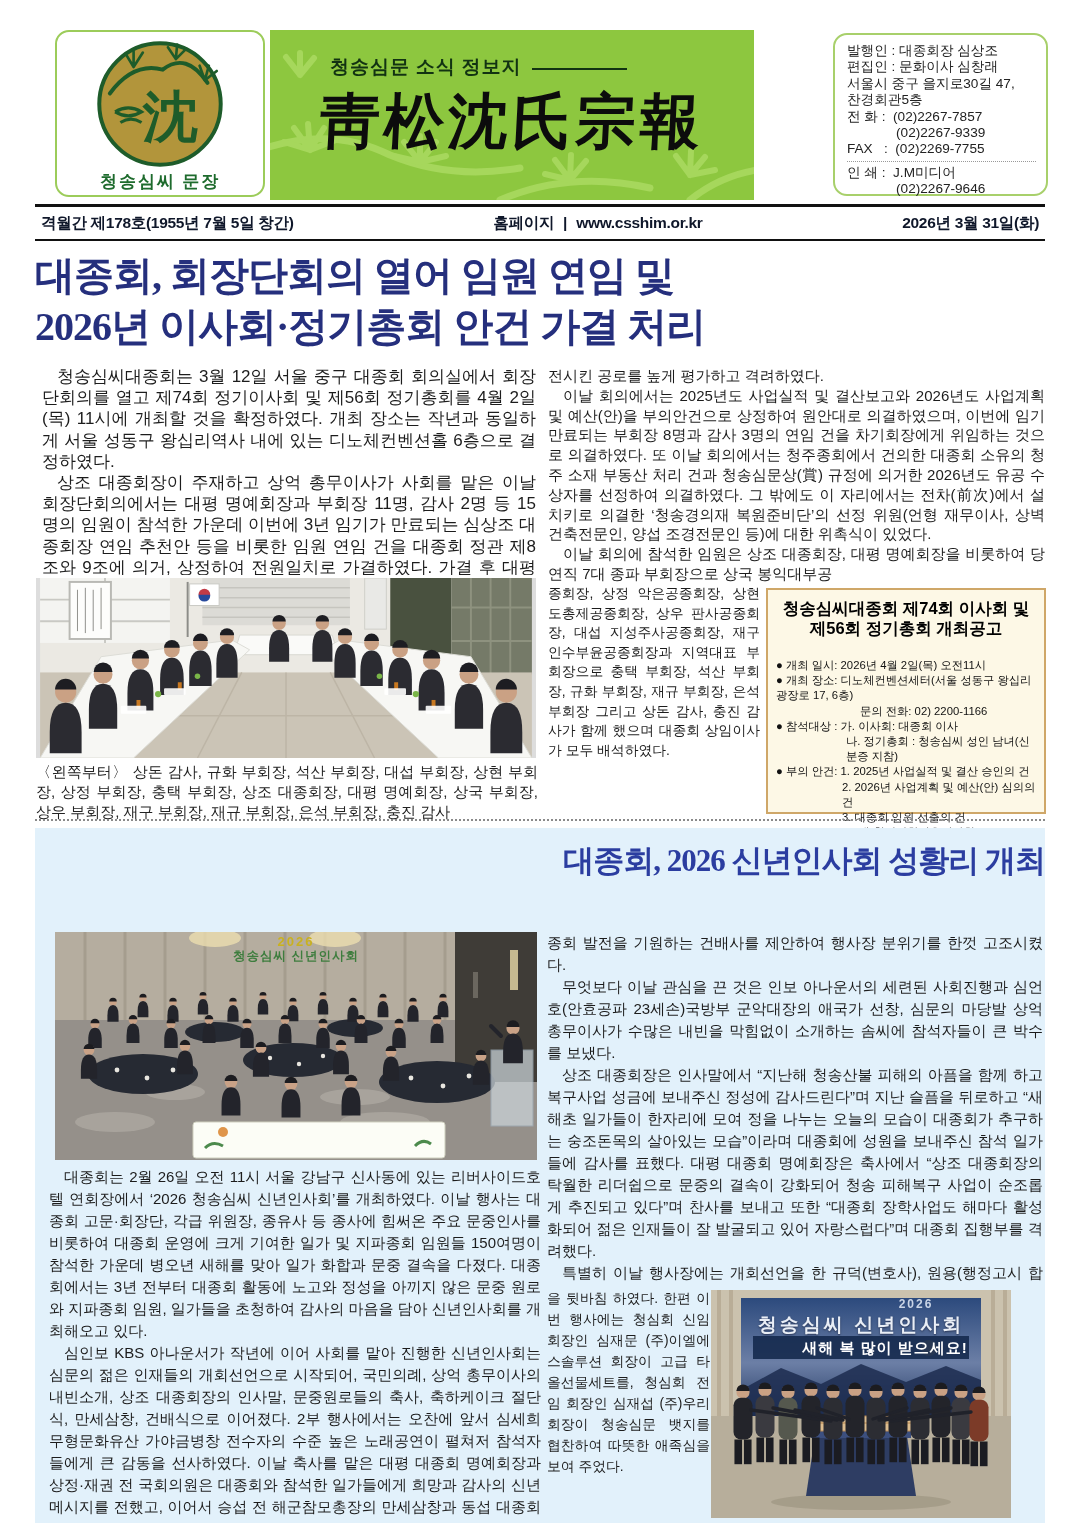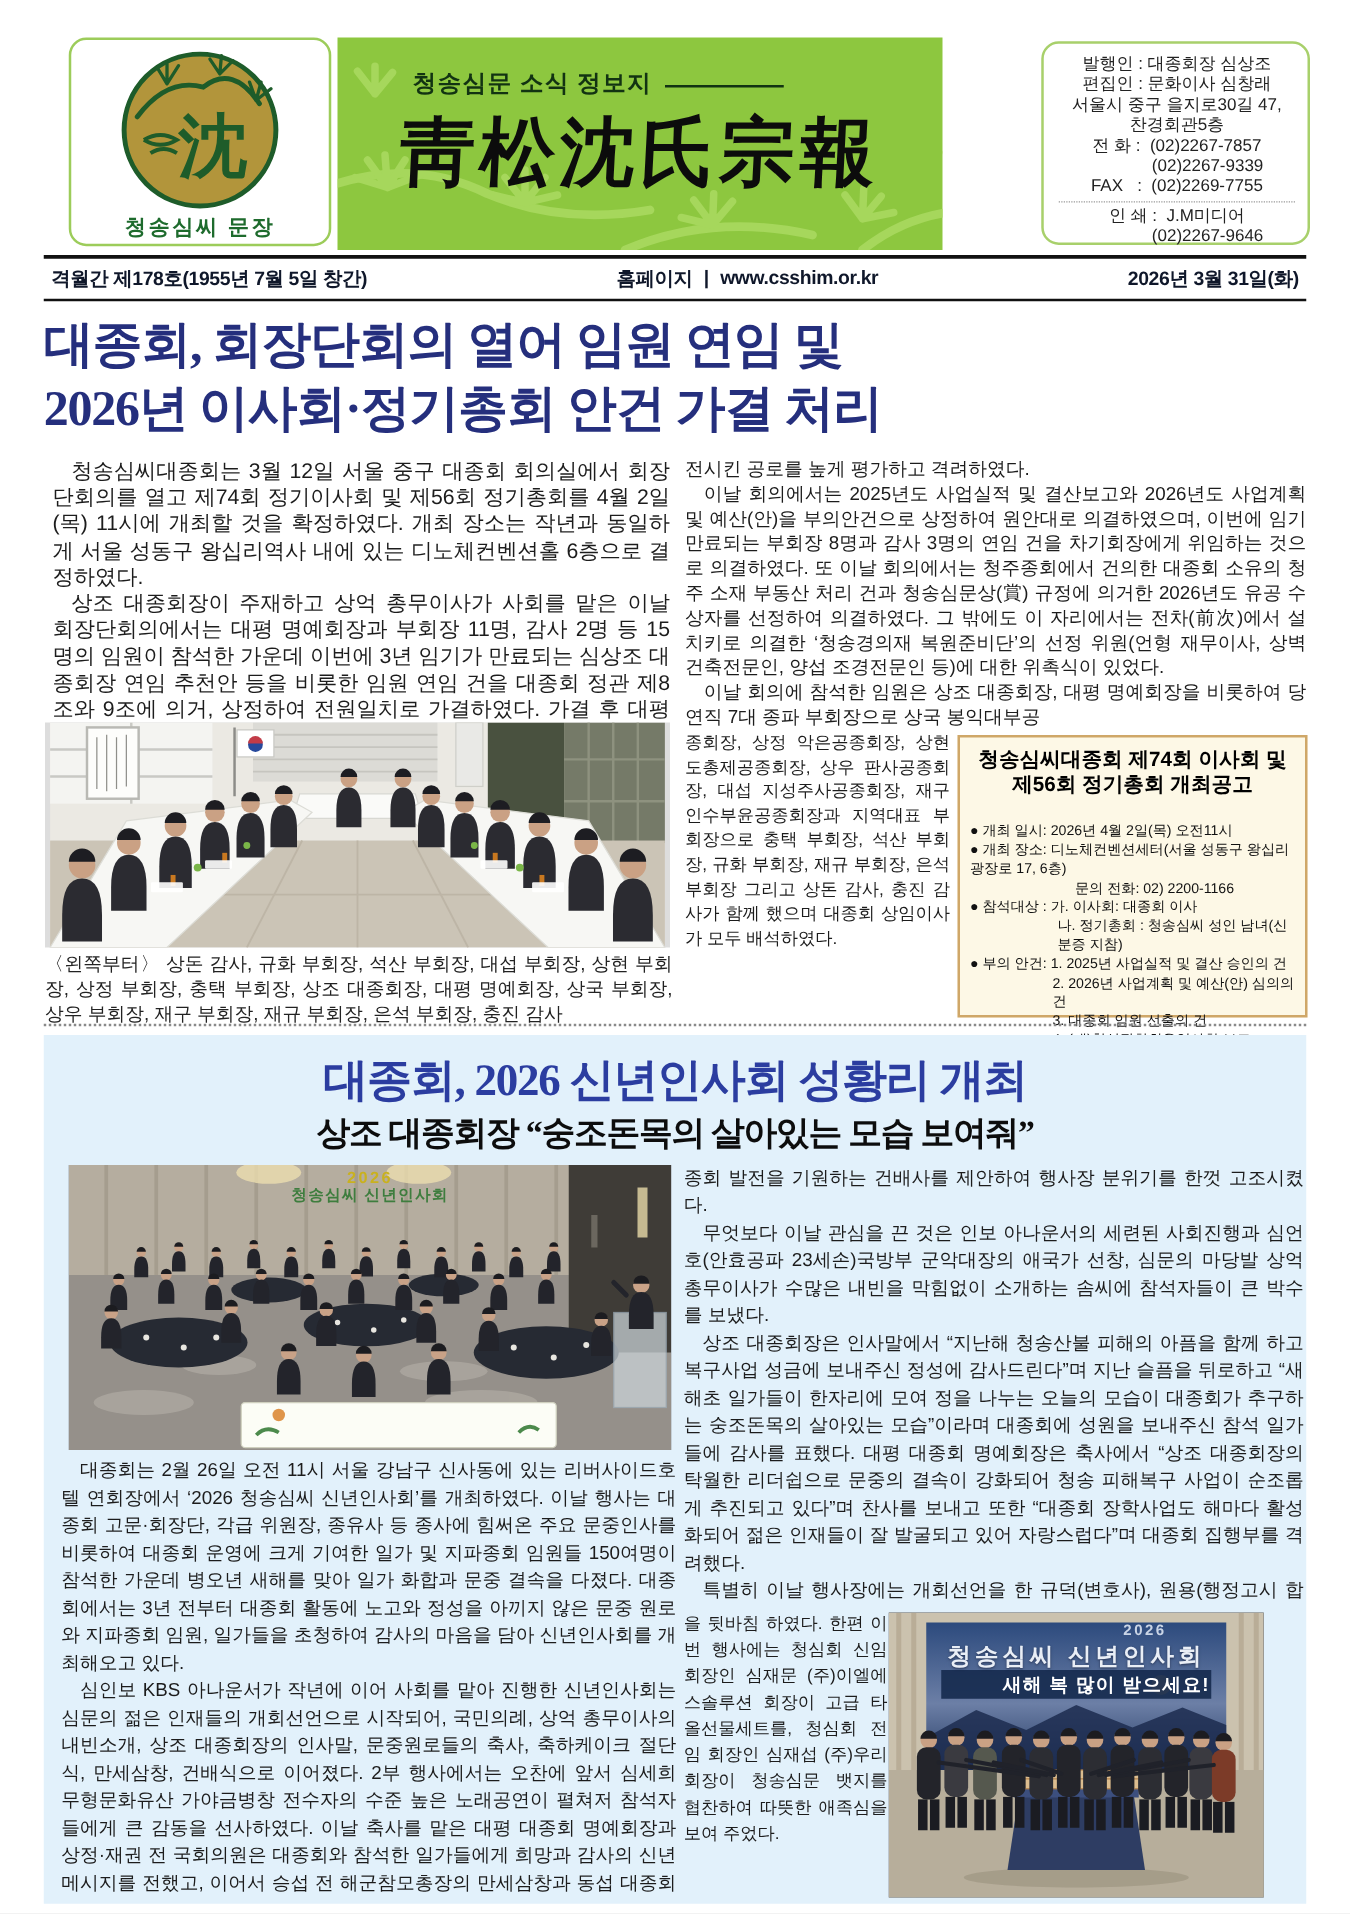--- a/index.html
+++ b/index.html
@@ -16,21 +16,21 @@
     background:#8dc73f; overflow:hidden; }
   .banner svg.pines { position:absolute; left:0; top:0; }
   .banner-tagline { position:absolute; left:60px; top:24px; color:#123312; font-size:19px;
     font-weight:bold; letter-spacing:1px; font-family:"Liberation Serif","DejaVu Serif",serif; }
   .banner-tagline::after { content:""; display:inline-block; width:95px; height:0;
     border-top:2.5px solid #123312; vertical-align:middle; margin-left:10px; }
   .banner-title { position:absolute; left:0; right:0; top:52px; text-align:center; color:#0c0c0c;
     font-size:60px; font-weight:900; letter-spacing:4px; transform:skewX(-3deg);
     font-family:"Liberation Serif","DejaVu Serif",serif; }
   .info-box { position:absolute; left:833px; top:33px; width:215px; height:163px;
-    border:2px solid #a8d06b; border-radius:14px; background:#fff; padding:8px 10px 6px 12px;text-align:center; }
+    border:2px solid #a8d06b; border-radius:14px; background:#fff; padding:8px 10px 6px 12px; }
   .info-line { font-size:13.6px; line-height:16.4px; color:#222; white-space:pre; }
   .info-line.print-sep { border-top:1px dotted #999; margin-top:3px; padding-top:3px; }
 
   
   .dateline { position:absolute; left:35px; top:204px; width:1010px; height:37px;
     border-top:3px solid #111; border-bottom:2px solid #111;
     display:flex; align-items:center; justify-content:space-between; padding:0 6px; }
   .dateline span { font-size:15.5px; color:#0f172a; font-weight:bold; letter-spacing:-0.3px; }
   .dl-center { display:flex; gap:9px; align-items:center; }
 
@@ -57,22 +57,22 @@
   .ind-a { padding-left:84px; } .ind-b { padding-left:70px; } .ind-c { padding-left:66px; }
   .notice-date { text-align:center; font-size:11.5px; margin-top:1px; }
   .notice-sign { text-align:center; font-size:13.5px; font-weight:bold; letter-spacing:1px;
     font-family:"Liberation Serif","DejaVu Serif",serif; }
 
   .article-sep { position:absolute; left:35px; top:819px; width:1010px; height:0;
     border-top:2px dotted #8a8a8a; }
 
   
   .panel2 { position:absolute; left:35px; top:828px; width:1010px; height:695px; background:#e2f1fb; }
-  .headline2 { position:absolute; left:0; top:12px; width:100%; text-align:center;
-    color:#2b3da0; font-weight:bold; font-size:36px; letter-spacing:-1px;
+  .headline2 { position:absolute; left:0; top:12px; width:100%; text-align:right;
+    color:#2b3da0; font-weight:bold; font-size:31px; letter-spacing:-1px;
     font-family:"Liberation Serif","DejaVu Serif",serif; }
   .subhead2 { position:absolute; left:0; top:60px; width:100%; text-align:center;
     color:#0d0d0d; font-weight:bold; font-size:27px; letter-spacing:-1px;
     font-family:"Liberation Serif","DejaVu Serif",serif; }
   .a2c1 { left:14px;  top:338px; width:492px; height:352px; font-size:15px; line-height:22px; }
   .a2c2 { left:512px; top:104px; width:496px; height:354px; font-size:15px; line-height:22px; }
   .a2c3 { left:512px; top:460px; width:163px; height:232px; font-size:13.8px; line-height:21px; }
   .photo2 { position:absolute; left:20px; top:104px; width:482px; height:228px; background:#777; }
   .photo3 { position:absolute; left:676px; top:462px; width:300px; height:228px; background:#555; }
   .photo-rel { position:relative; width:100%; height:100%; overflow:hidden; }
@@ -271,21 +271,20 @@
     <div class="nline ind-c">3. 대종회 임원 선출의 건</div>
     <div class="nline ind-c">4. (재)청심장학회운영사항 보고</div>
     <div class="notice-date">2026년 3월 13일</div>
     <div class="notice-sign">청송심씨대종회 회장 심상조</div>
   </div>
 
   <div class="article-sep"></div>
 
   <div class="panel2">
     <div class="headline2">대종회, 2026 신년인사회 성황리 개최</div>
-    <div class="subhead2">상조 대종회장 “숭조돈목의 살아있는 모습 보여줘”</div>
 
     <div class="photo2">
       <div class="photo-rel">
         <svg width="482" height="228" viewBox="0 0 482 228">
           <defs>
             <g id="per2">
               <circle r="6" fill="#c9a287"></circle>
               <path d="M-6,-1 a6,6 0 0 1 12,0 l-12,0 z" fill="#1c1c20"></path>
               <path d="M-9,22 q0,-17 9,-17 q9,0 9,17 l0,10 -18,0 z" fill="#23242b"></path>
             </g>

